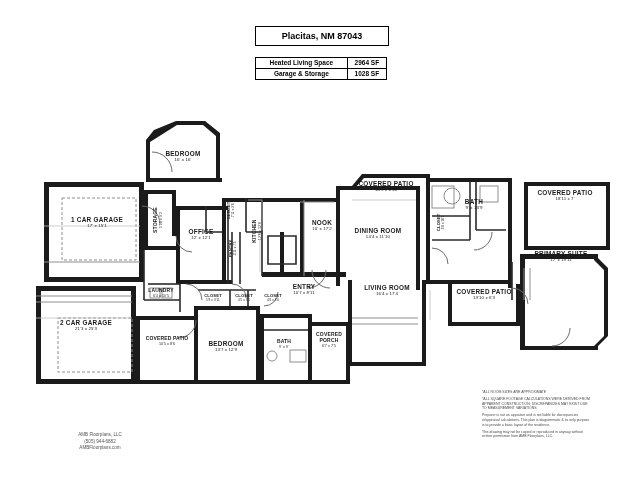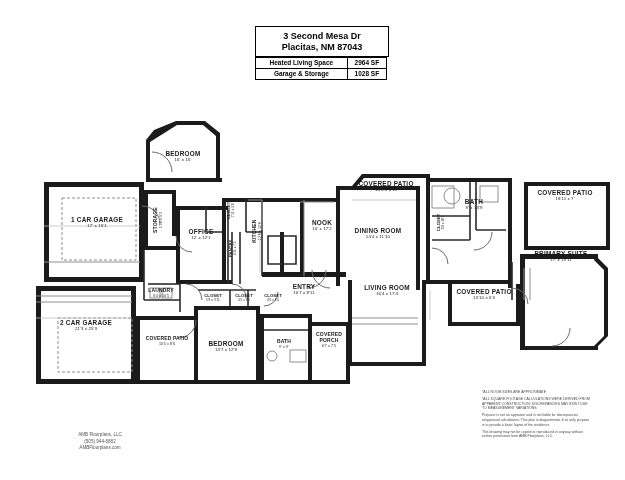--- a/index.html
+++ b/index.html
@@ -85,21 +85,20 @@
   }
   .disclaimer .p{margin:0 0 2.5px 0;}
 </style>
 </head>
 <body>
 
 <div id="page">
 
   <div class="title-block">
     <div class="addr">
-      <div>3 Second Mesa Dr</div>
       <div>Placitas, NM 87043</div>
     </div>
   </div>
 
   <table class="sf-table">
     <tbody>
         <tr>
       <td class="lbl">Heated Living Space</td>
       <td class="val">2964 SF</td>
     </tr>

